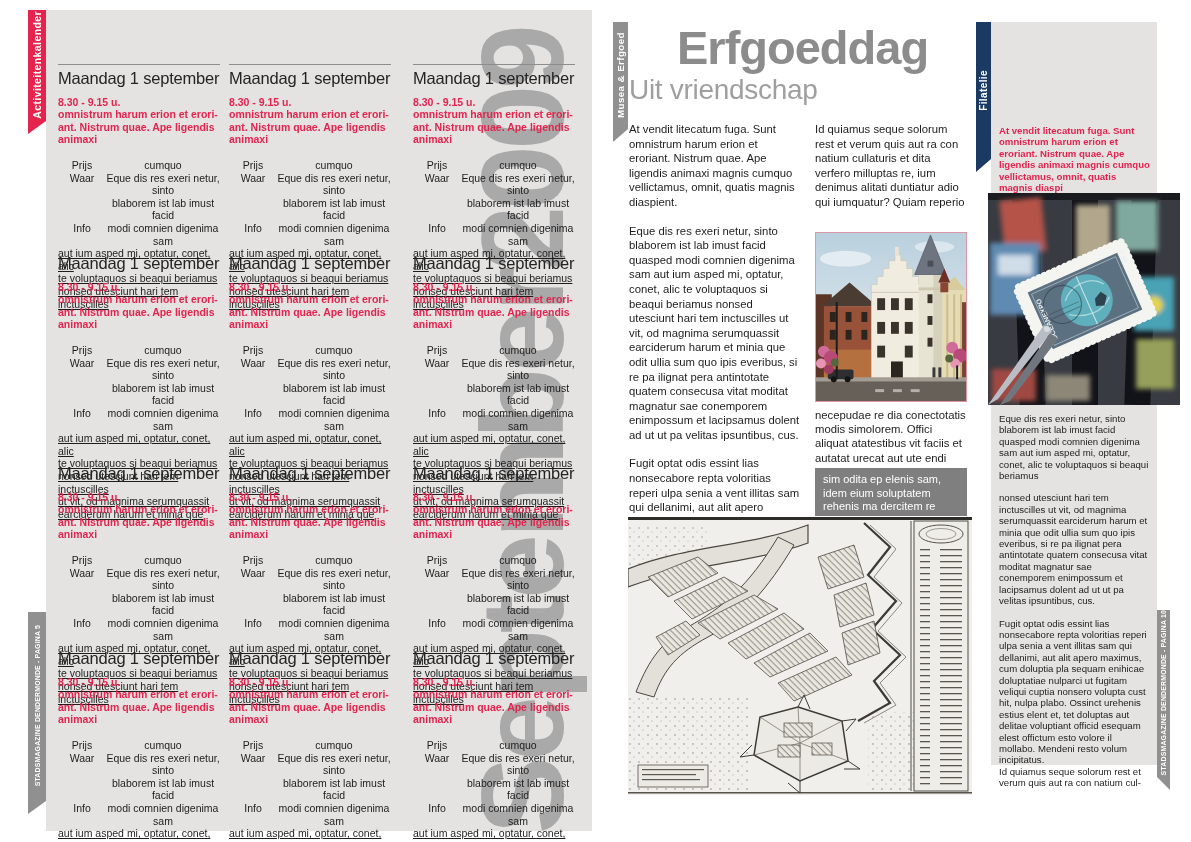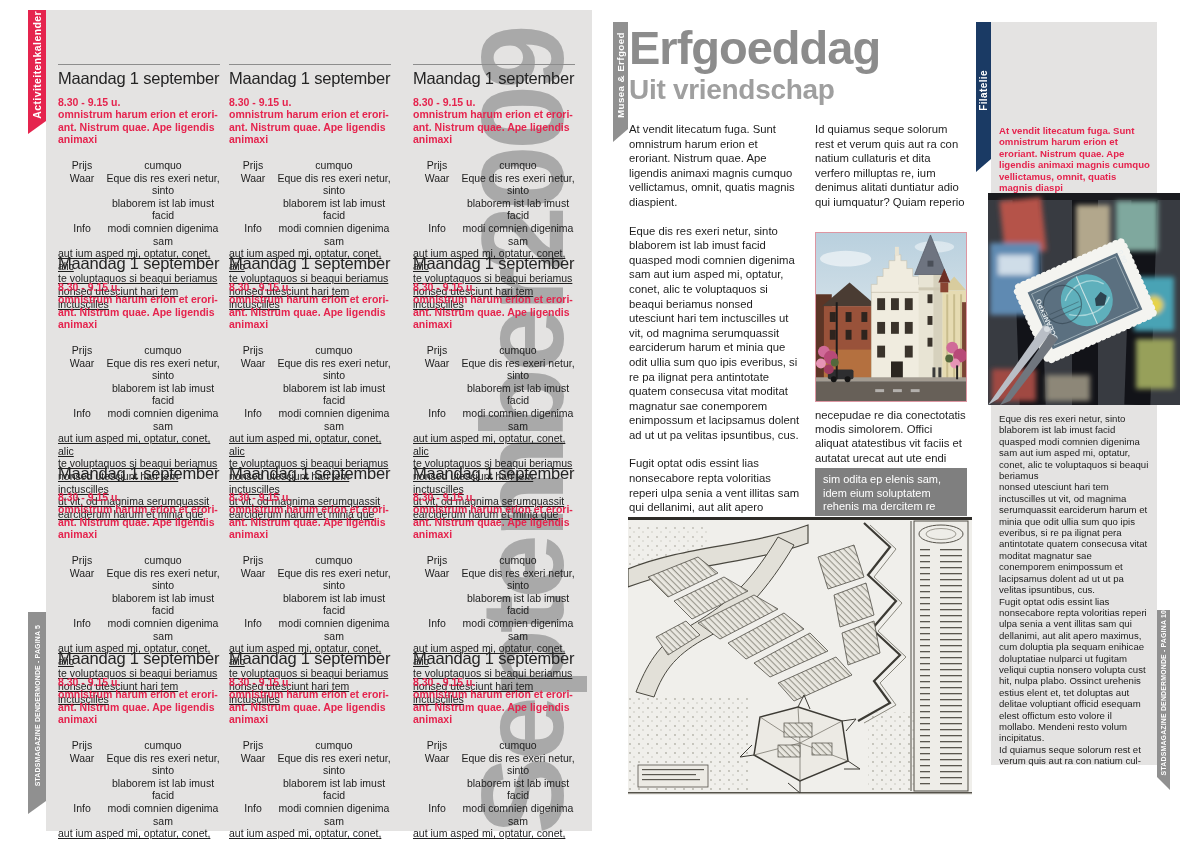--- a/index.html
+++ b/index.html
@@ -40,43 +40,43 @@
   .event-block{position:absolute;left:0;width:162px;font-size:10.5px;line-height:12.6px;}
   .event-block h3{margin:0 0 11px 0;font-size:16.5px;font-weight:400;letter-spacing:-.2px;color:#242424;}
   .event-block .red-info{margin:0 0 13px 0;color:var(--accent-red,#e5244e);font-weight:700;}
   .event-block .drow{display:flex;text-align:center;}
   .event-block .lbl{width:48px;flex:none;}
   .event-block .val{flex:1;}
   .event-block .cont{margin:0;text-decoration:underline;}
 
   
   .art-title{position:absolute;left:19px;top:10px;margin:0;font-size:47px;font-weight:bold;
-             letter-spacing:-1px;color:var(--title-gray,#8c8c8c);z-index:1;}
-  .art-subtitle{position:absolute;left:19px;top:64px;margin:0;font-size:28px;font-weight:700;
+             letter-spacing:-1px;color:var(--title-gray,#8c8c8c);z-index:1;padding-left:48px;}
+  .art-subtitle{position:absolute;left:19px;top:64px;margin:0;font-size:28px;font-weight:400;
              letter-spacing:-.3px;color:var(--subtitle-gray,#9f9f9f);z-index:1;}
   .art-col1{position:absolute;left:19px;top:112px;width:172px;font-size:11.3px;line-height:14.6px;}
   .art-col1 p{margin:0 0 14px 0;}
   .art-col2-intro{position:absolute;left:205px;top:112px;width:152px;margin:0;
                   font-size:11.3px;line-height:14.6px;}
   .tower-fig{position:absolute;left:205px;top:222px;width:152px;height:170px;margin:0;
              border:1px solid #dd96a2;box-sizing:border-box;}
   .photo-caption{position:absolute;left:205px;top:398px;width:152px;margin:0;
                  font-size:11.3px;line-height:14.2px;}
   .quote-box{position:absolute;left:205px;top:458px;width:152px;height:48px;box-sizing:border-box;
              background:var(--quote-box-gray,#7f7f7f);padding:5px 8px;}
   .quote-box p{margin:0;color:#fff;font-size:11px;line-height:13.5px;}
   .map-fig{position:absolute;left:18px;top:507px;width:344px;height:278px;margin:0;}
 
   
   .fil-box{position:absolute;left:381px;top:12px;width:166px;height:743px;background:var(--page-gray,#e4e3e2);}
   .fil-red{position:absolute;left:8px;top:103px;width:152px;margin:0;
            color:var(--accent-red,#e5244e);font-weight:600;font-size:9.6px;line-height:11.4px;}
   .fil-col{position:absolute;left:8px;top:391px;width:150px;font-size:9.6px;line-height:11.4px;}
   .fil-col p{margin:0;}
-  .fil-col p:not(:first-child){}
+  .fil-col p:not(:first-child){margin-top:11px;}
   .fil-col p:last-child{margin-top:0;}
   .stamps-fig{position:absolute;left:378px;top:183px;width:192px;height:212px;margin:0;}
 
   svg{display:block;width:100%;height:100%;}
 </style>
 </head>
 <body>
 
 <div class="canvas">
 

